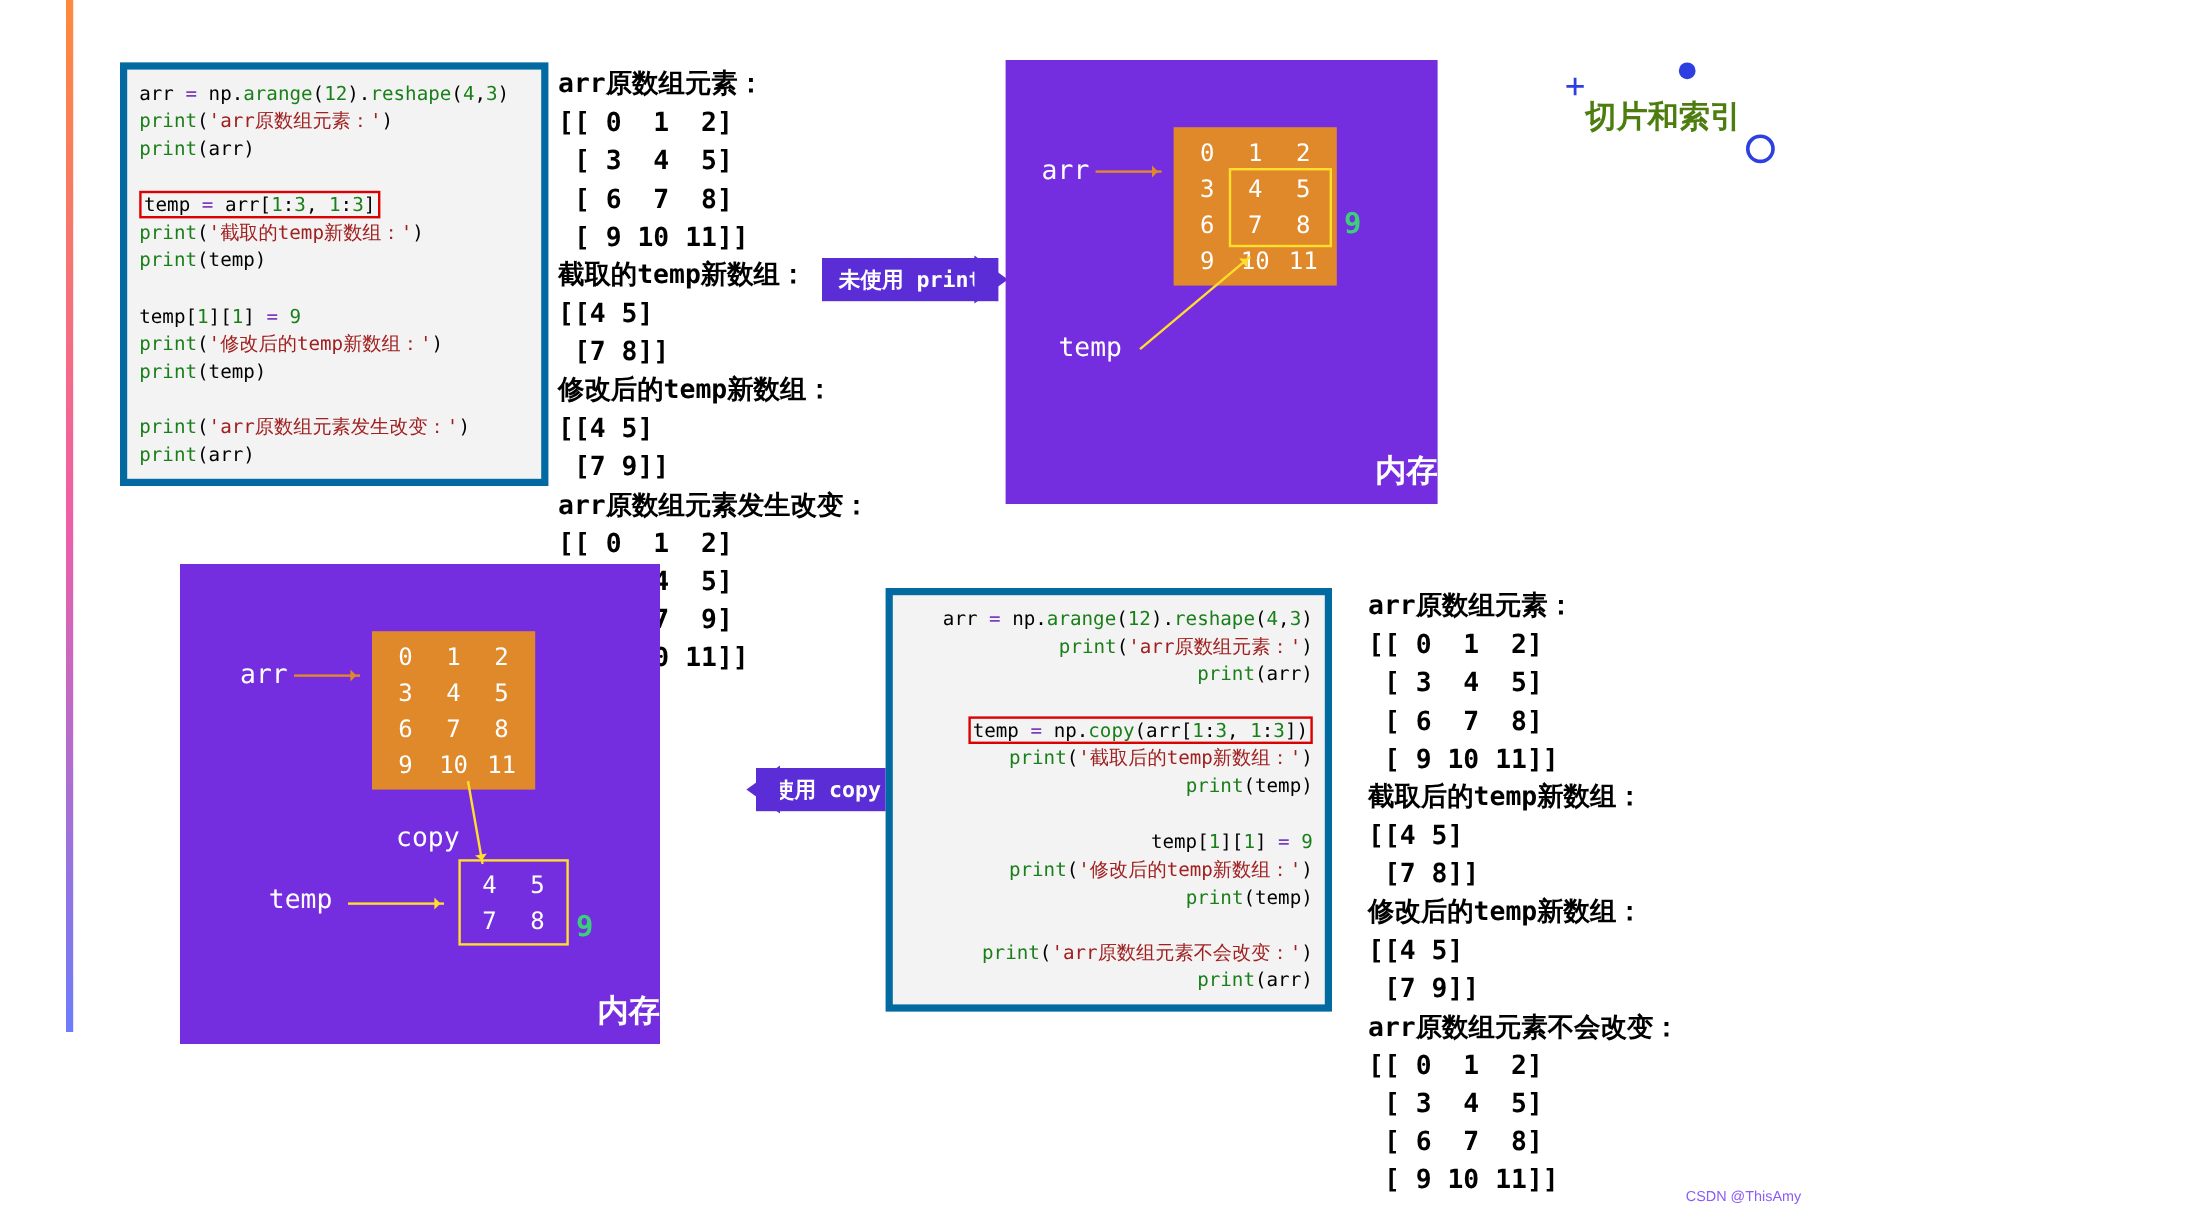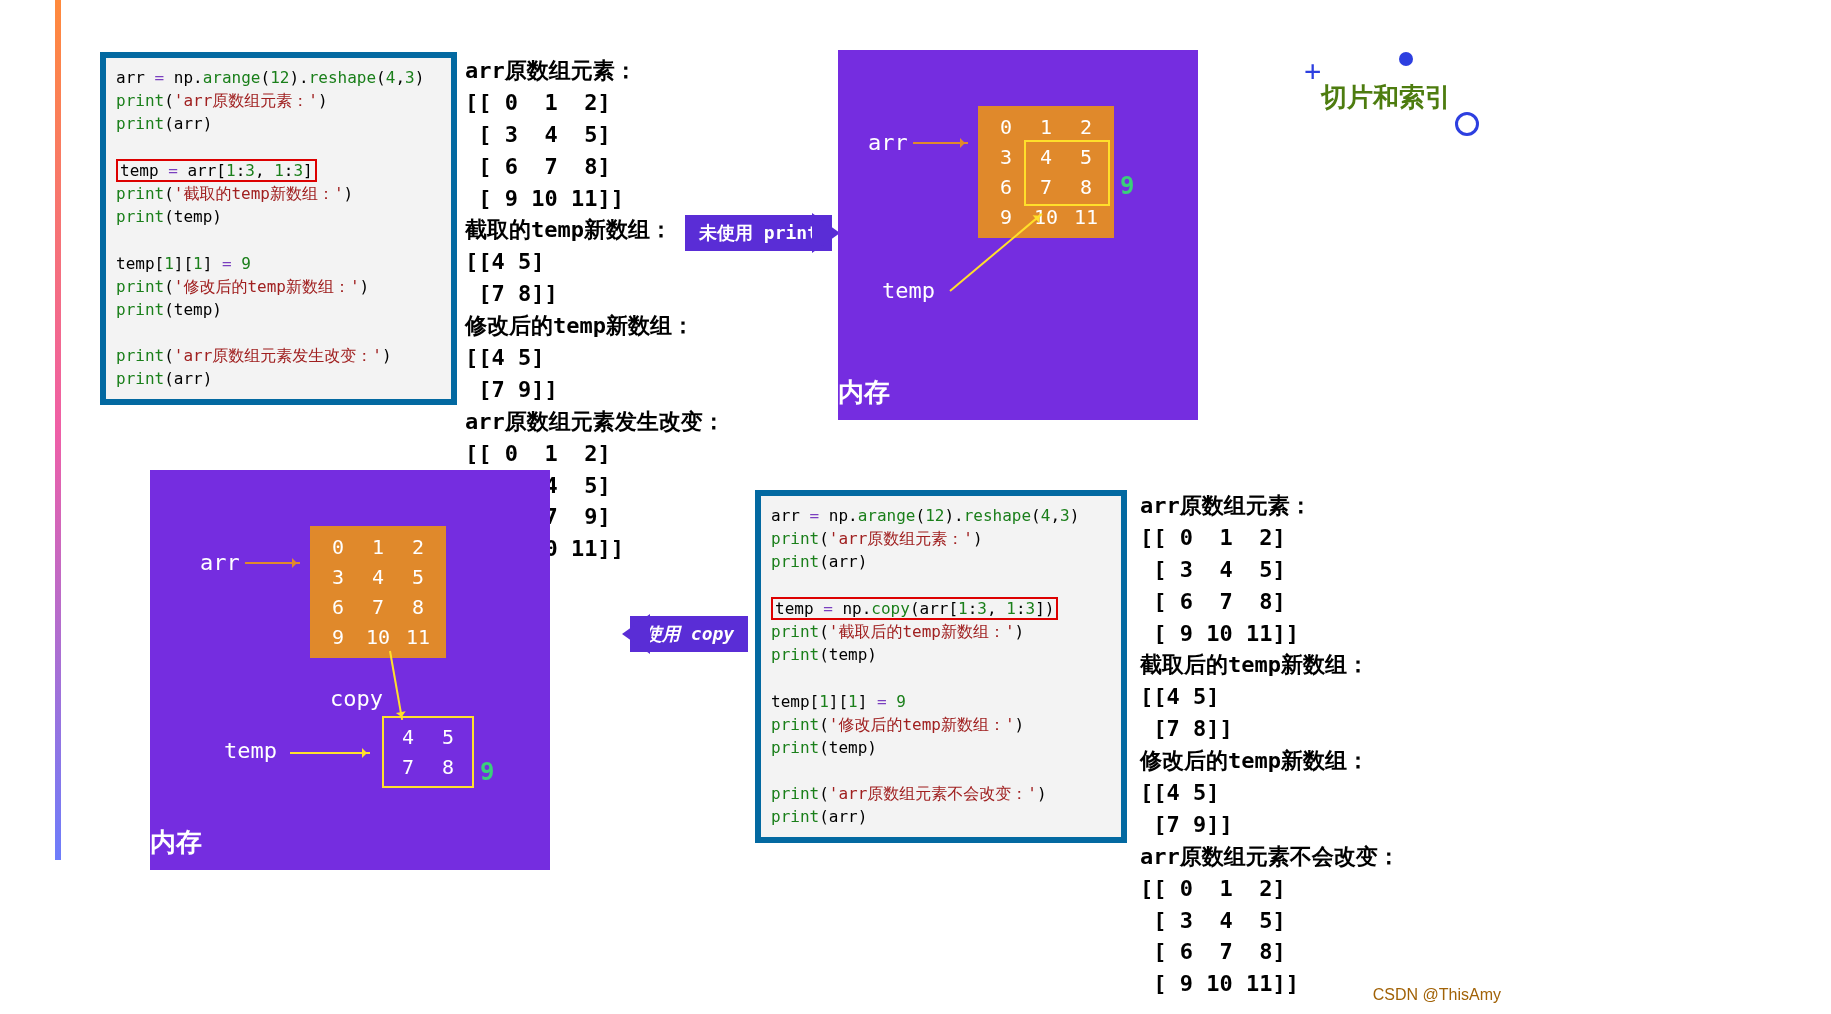--- a/index.html
+++ b/index.html
@@ -87,21 +87,21 @@
   .mem {
     position: absolute;
     background: #752de0;
     color: #fff;
   }
   .mem .caption {
     position: absolute;
     bottom: 10px;
     left: 0;
     right: 0;
-    text-align: left;
+    text-align: right;
     font-size: 26px;
     font-weight: 700;
   }
   .arr-block {
     position: absolute;
     background: #e0892b;
     color: #fff;
     font-size: 20px;
     display: grid;
     grid-template-columns: repeat(3, 40px);
@@ -181,22 +181,22 @@
     left: -28px;
     top: 50%;
     transform: translateY(-50%);
     border: 20px solid transparent;
     border-right: 28px solid #5a2dd6;
   }
   .watermark {
     position: absolute;
     right: 330px;
     bottom: 10px;
-    color: #a16207;
-    font-size: 16px;
+    color: #8b5cf6;
+    font-size: 12px;
     font-family: Arial, sans-serif;
   }
 </style>
 </head>
 <body>
 
 <div class="left-bar"></div>
 
 <div class="deco-plus">+</div>
 <div class="deco-dot"></div>
@@ -285,23 +285,23 @@
   <div class="arrow-y" style="left:140px; top:282px; width:80px;"></div>
   <div class="arr-block" style="left:232px; top:246px; grid-template-columns:repeat(2,40px); background:transparent; border:2px solid #ffdf2b; padding:4px;">
     <span>4</span>
       <span>5</span>
     <span>7</span>
       <span>8</span>
   </div>
   <div class="nine" style="left:330px; top:288px;">9</div>
 </div>
 
-<div class="flow left" style="left:630px; top:616px;font-style:italic;">使用 copy</div>
-
-<div class="codebox" style="left:755px; top:490px; width:340px;"><span>arr </span><span class="op">=</span><span> np.</span><span class="fn">arange</span><span>(</span><span class="num">12</span><span>).</span><span class="fn">reshape</span><span>(</span><span class="num">4</span><span>,</span><span class="num">3</span><span>)</span>
+<div class="flow left" style="left:630px; top:640px;">使用 copy</div>
+
+<div class="codebox" style="left:738px; top:490px; width:340px;text-align:right;"><span>arr </span><span class="op">=</span><span> np.</span><span class="fn">arange</span><span>(</span><span class="num">12</span><span>).</span><span class="fn">reshape</span><span>(</span><span class="num">4</span><span>,</span><span class="num">3</span><span>)</span>
 <span class="fn">print</span><span>(</span><span class="str">'arr原数组元素：'</span><span>)</span>
 <span class="fn">print</span><span>(arr)</span>
 
 <span class="highlight"><span>temp </span><span class="op">=</span><span> np.</span><span class="fn">copy</span><span>(arr[</span><span class="num">1</span><span>:</span><span class="num">3</span><span>, </span><span class="num">1</span><span>:</span><span class="num">3</span><span>])</span></span>
 <span class="fn">print</span><span>(</span><span class="str">'截取后的temp新数组：'</span><span>)</span>
 <span class="fn">print</span><span>(temp)</span>
 
 <span>temp[</span><span class="num">1</span><span>][</span><span class="num">1</span><span>] </span><span class="op">=</span><span> </span><span class="num">9</span>
 <span class="fn">print</span><span>(</span><span class="str">'修改后的temp新数组：'</span><span>)</span>
 <span class="fn">print</span><span>(temp)</span>

